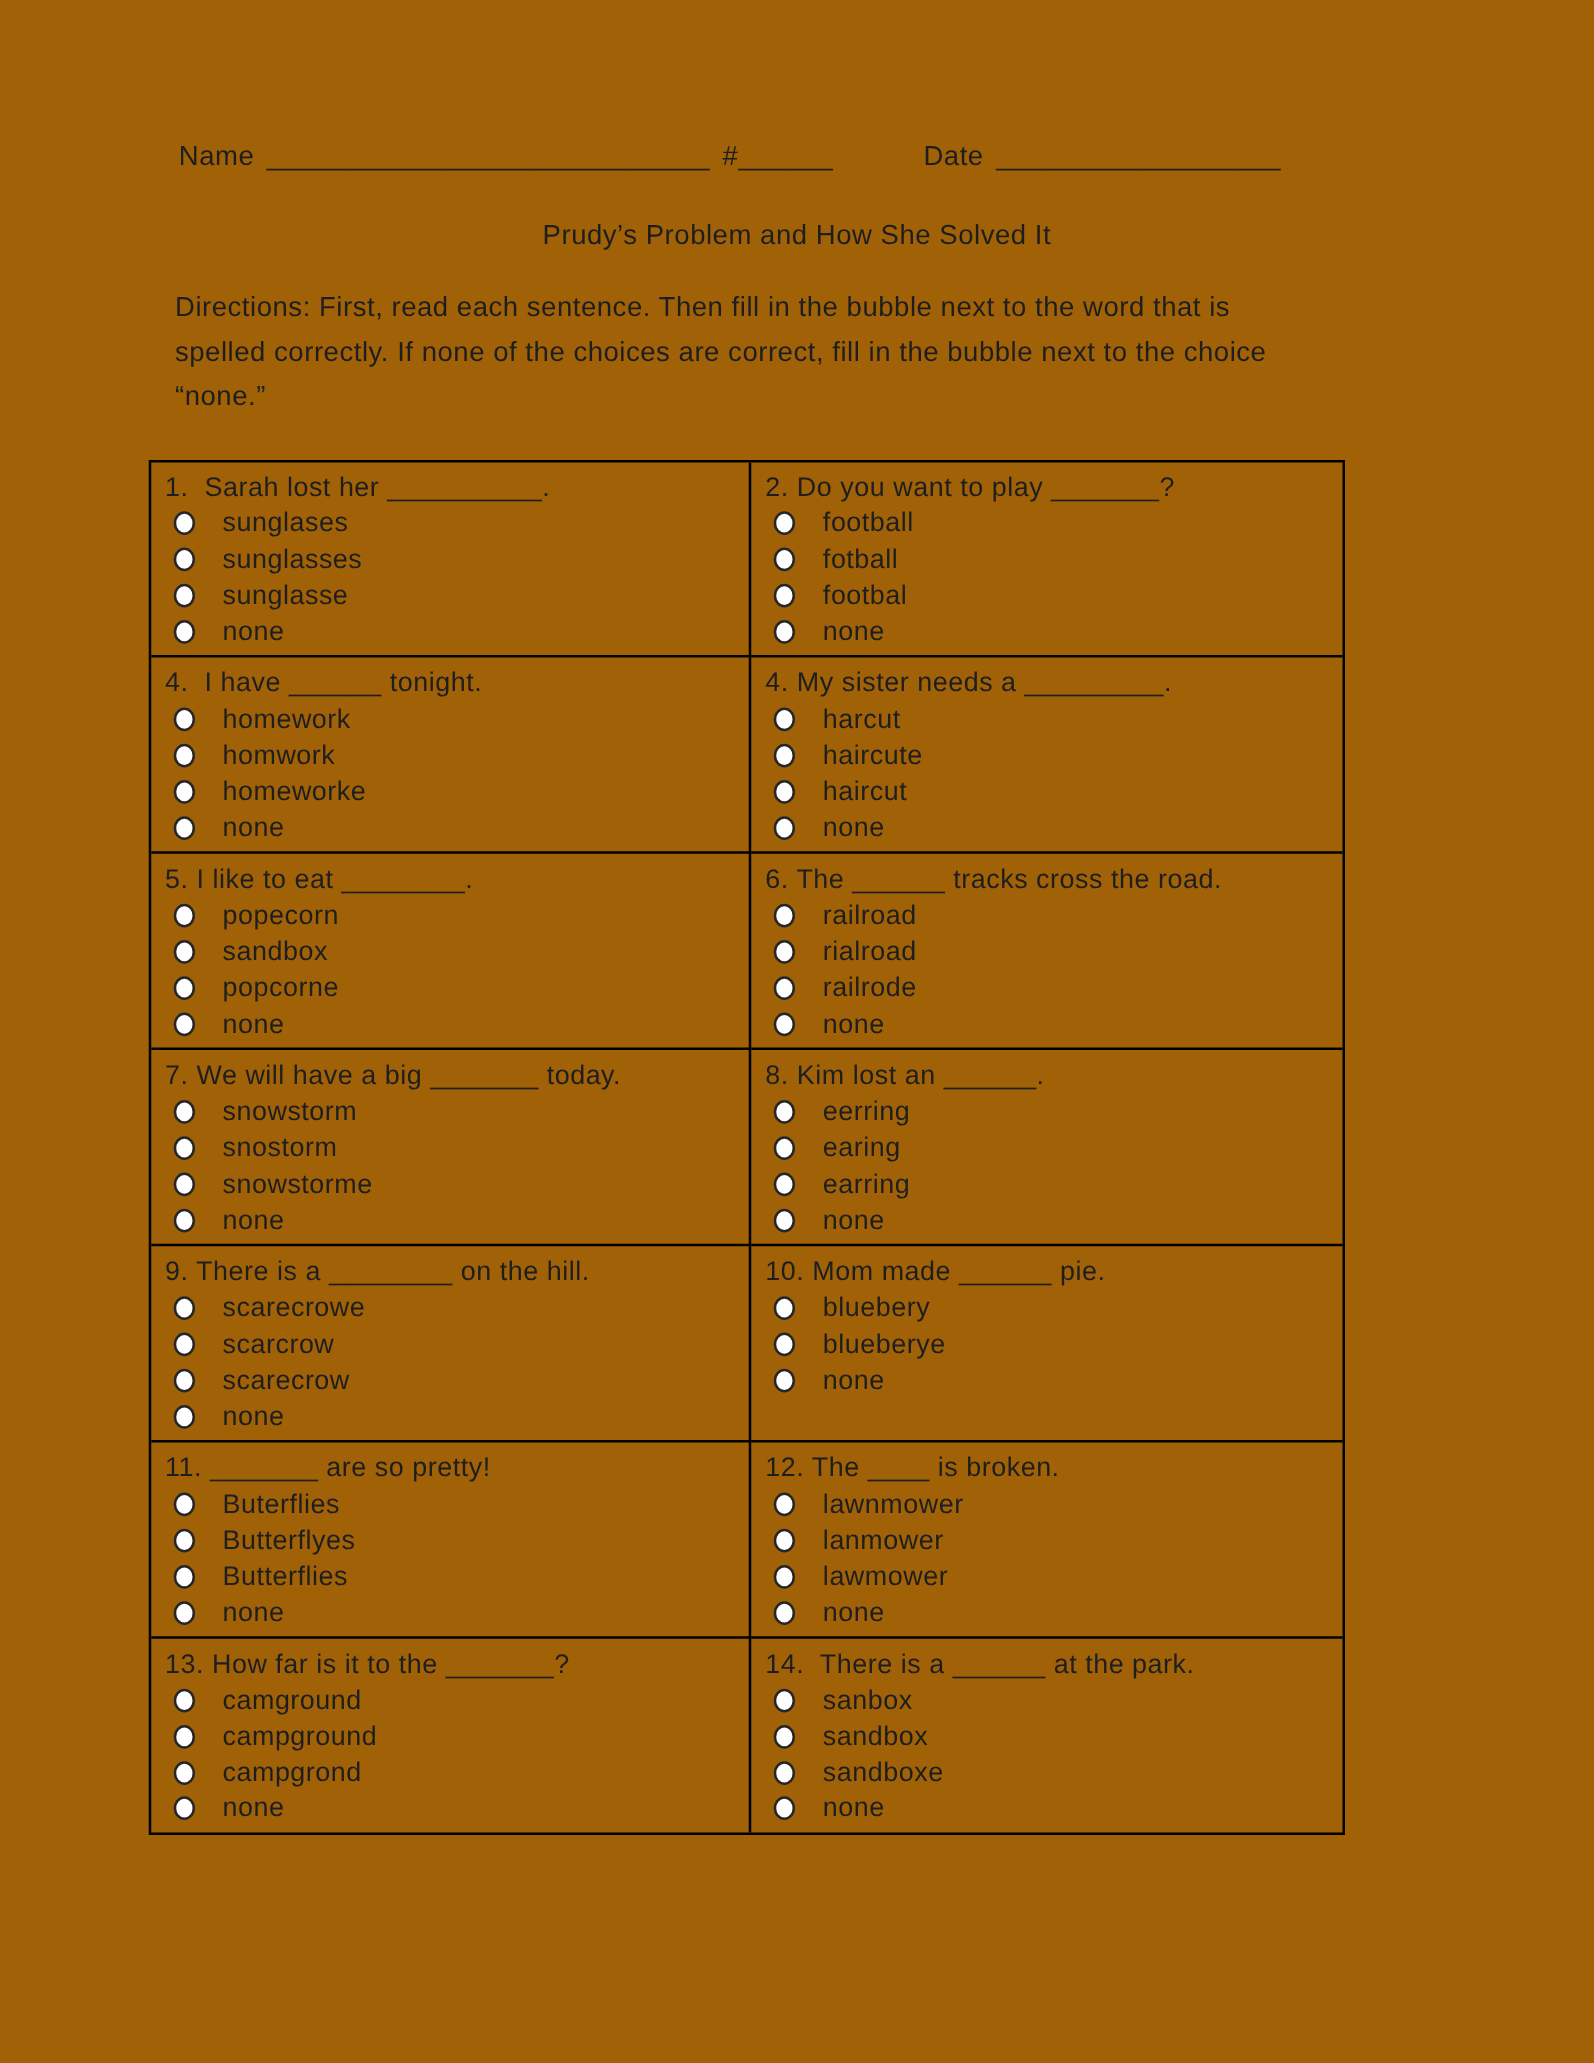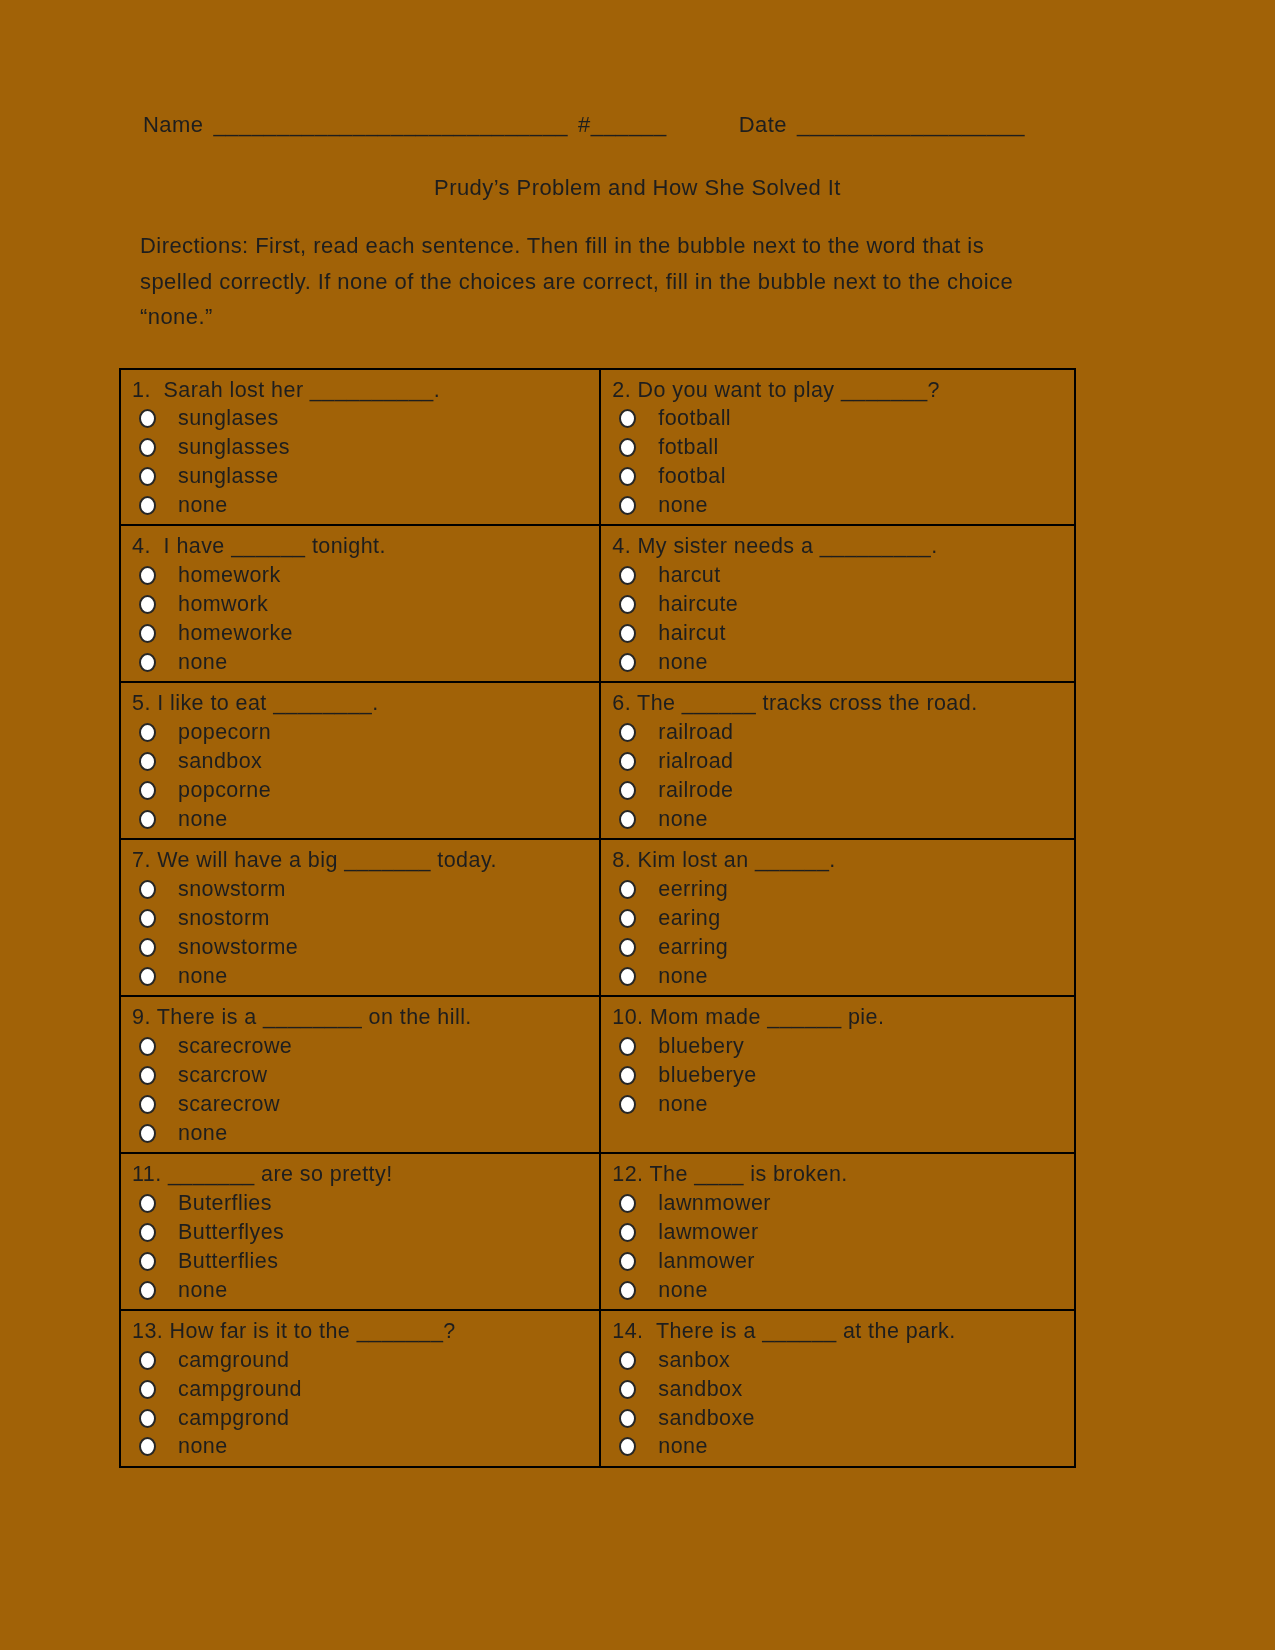--- a/index.html
+++ b/index.html
@@ -315,28 +315,28 @@
       </div>
       <div class="qcell">
     <div class="qtext">12. The ____ is broken.</div>
 
   <div class="opt">
       <span class="bubble"></span>
       <span>lawnmower</span>
     </div>
         <div class="opt">
       <span class="bubble"></span>
+      <span>lanmower</span>
+    </div>
+        <div class="opt">
+      <span class="bubble"></span>
       <span>lawmower</span>
     </div>
         <div class="opt">
       <span class="bubble"></span>
-      <span>lanmower</span>
-    </div>
-        <div class="opt">
-      <span class="bubble"></span>
       <span>none</span>
     </div>
       </div>
       <div class="qcell">
     <div class="qtext">13. How far is it to the _______?</div>
 
   <div class="opt">
       <span class="bubble"></span>
       <span>camground</span>
     </div>

